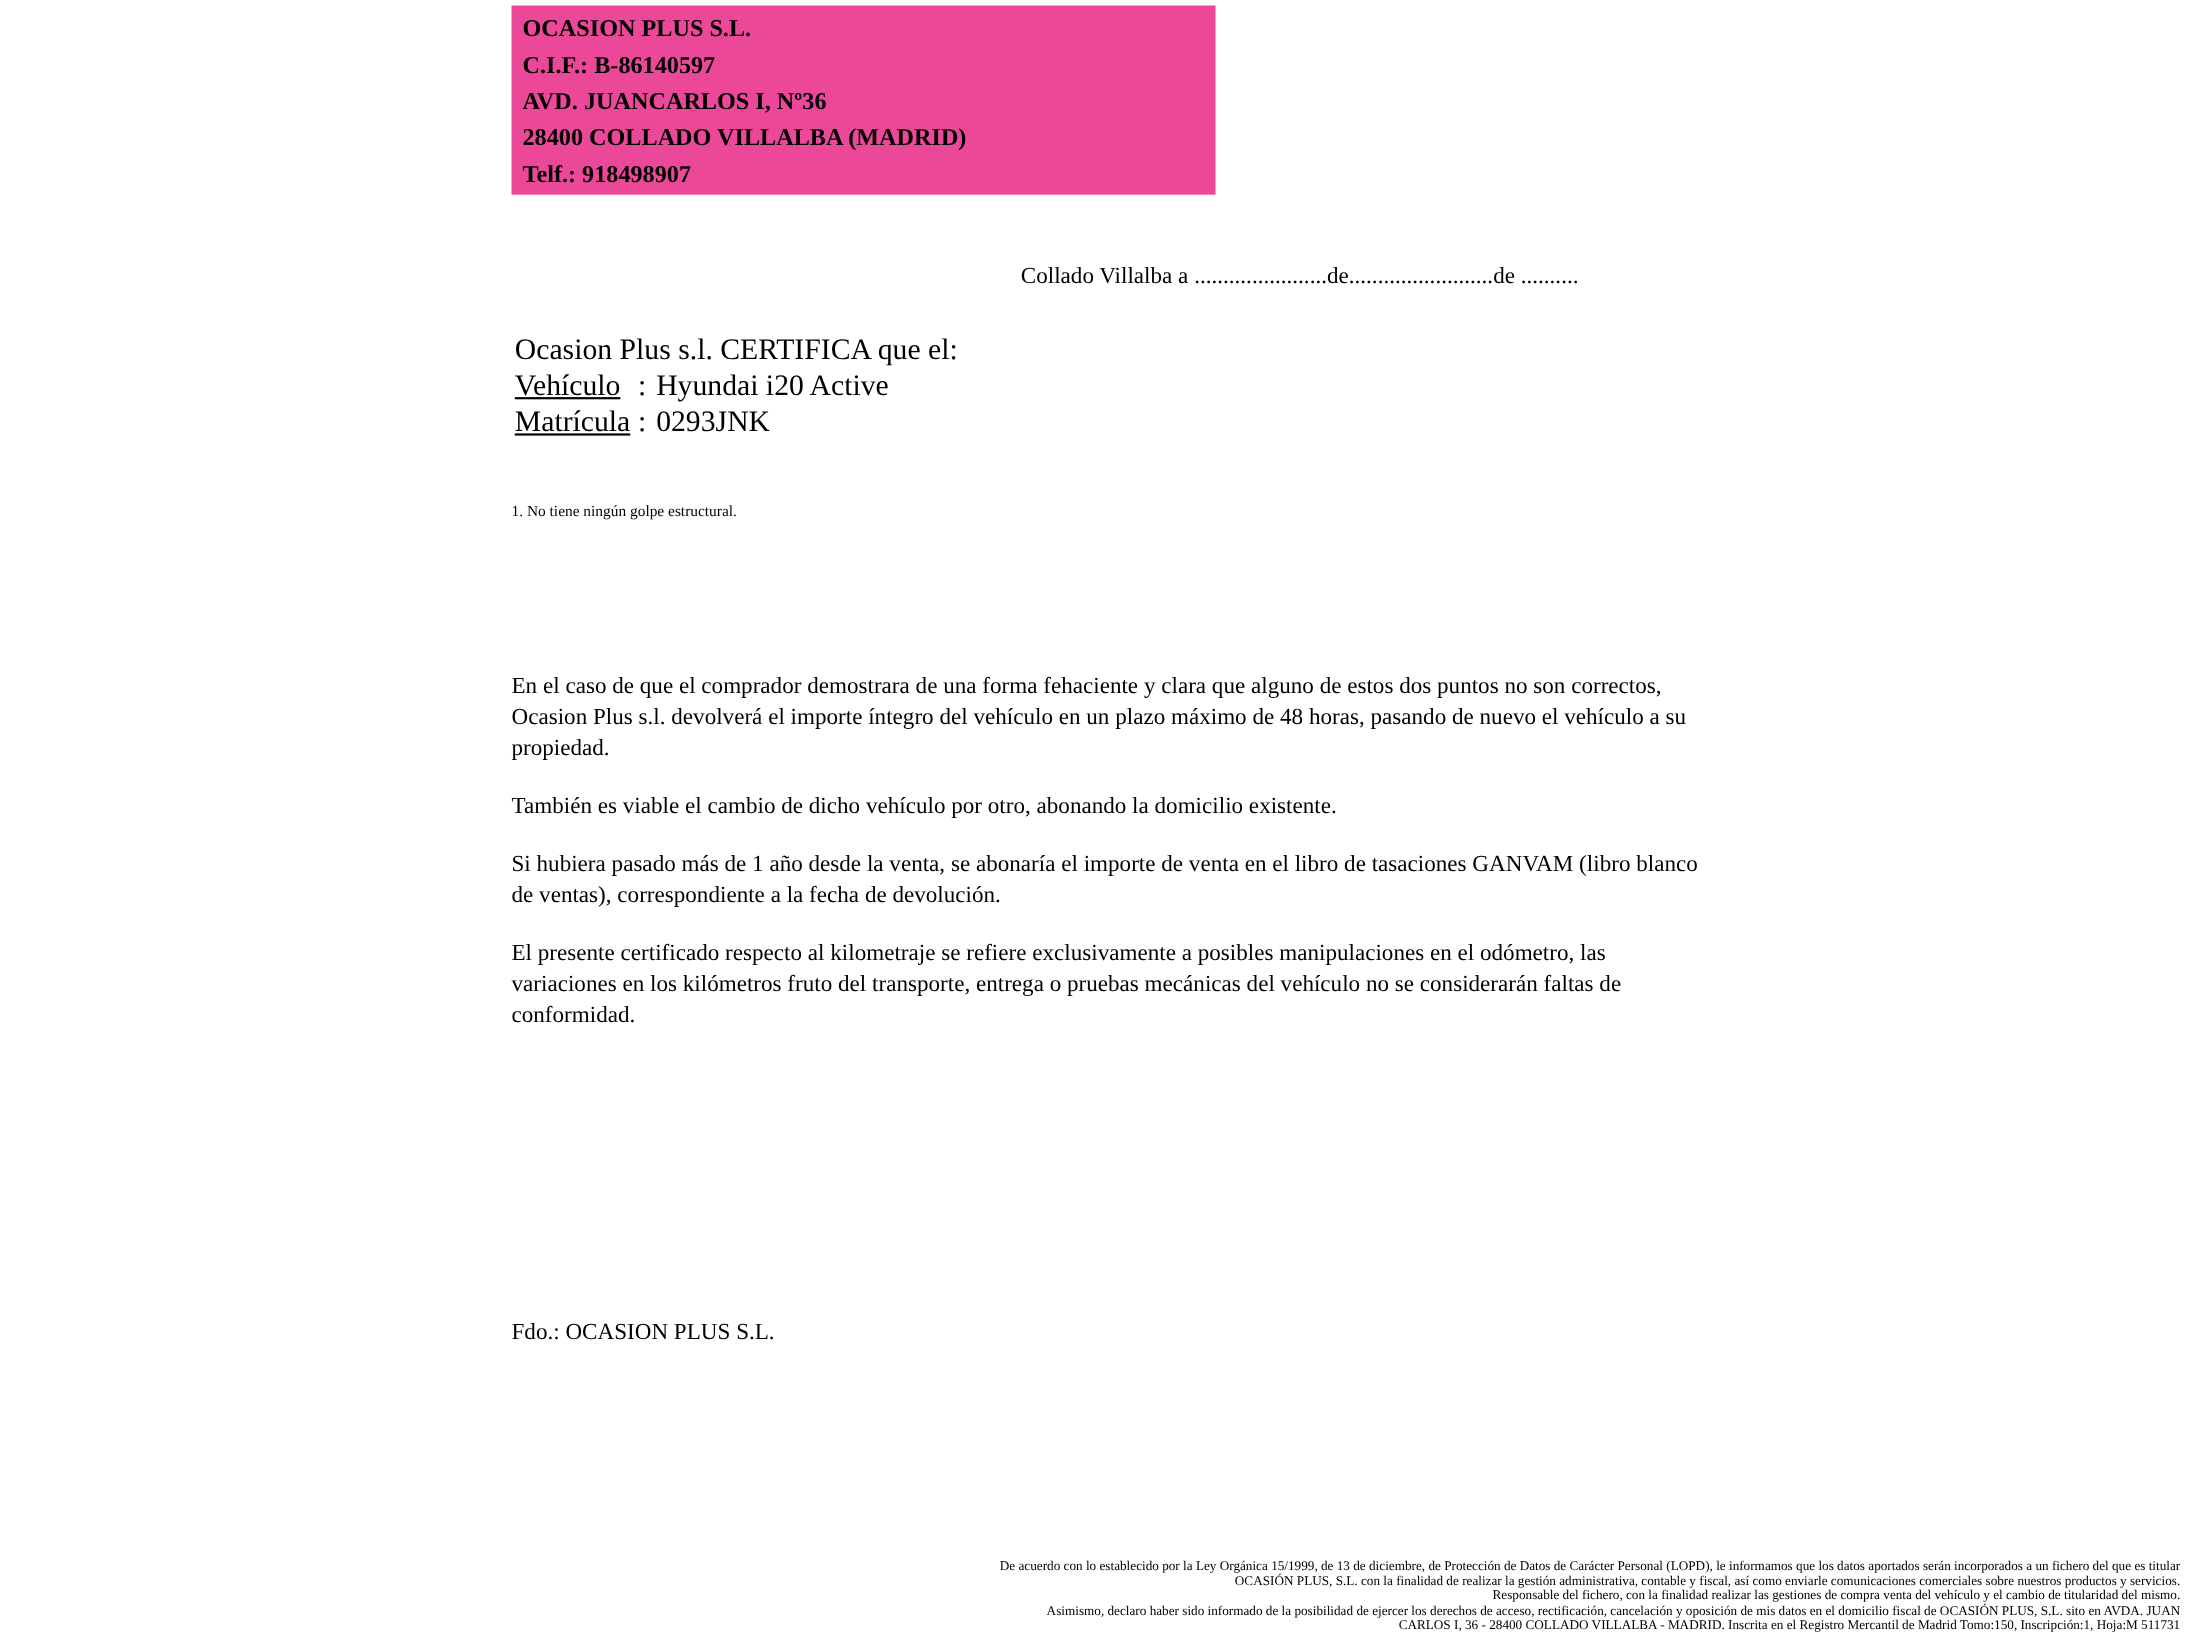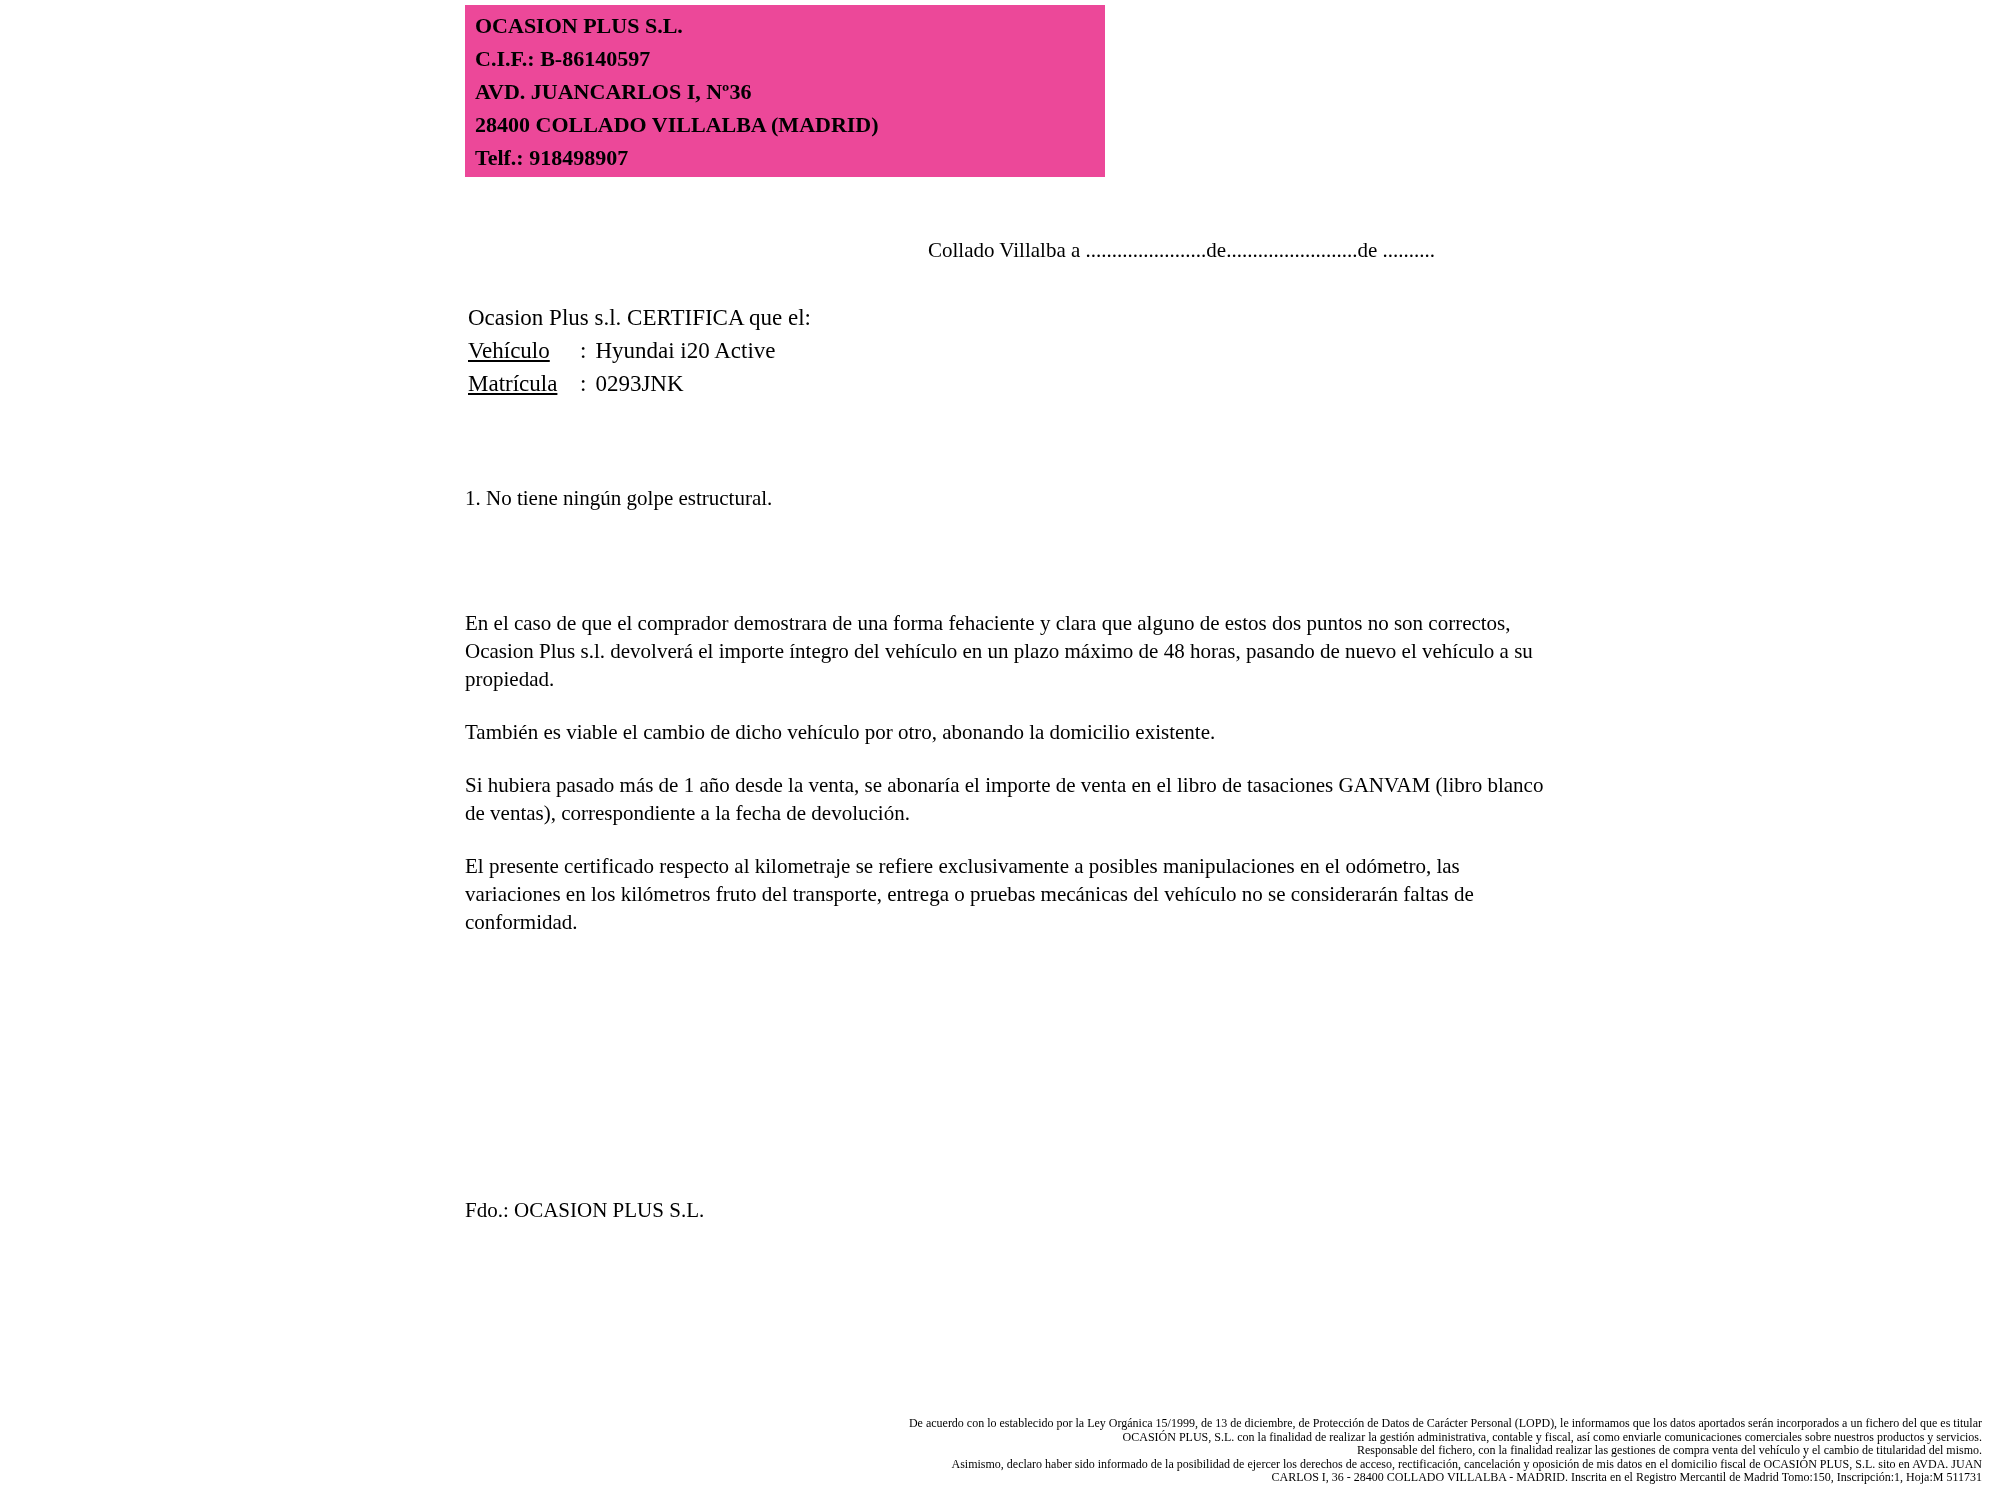--- a/index.html
+++ b/index.html
@@ -35,41 +35,40 @@
     position: absolute;
     left: 928px;
     top: 238px;
     font-size: 21px;
     white-space: nowrap;
   }
   .cert-block {
     position: absolute;
     left: 468px;
     top: 301px;
-    font-size: 23px;
+    font-size: 27px;
     line-height: 33px;
   }
   .cert-field .cert-label-wrap {
     display: inline-block;
     width: 112px;
   }
   .cert-field u {
     text-decoration: underline;
   }
   .cert-sep {
     margin-right: 9px;
   }
   .clauses {
     position: absolute;
     left: 465px;
     top: 452px;
     width: 1090px;
-    font-size: 21px;
+    font-size: 14px;
     line-height: 28px;
-    margin-top: 32px;
   }
   .clauses .clause {
     margin: 0 0 27px 0;
   }
   .paragraphs {
     position: absolute;
     left: 465px;
     top: 609px;
     width: 1080px;
     font-size: 21px;

